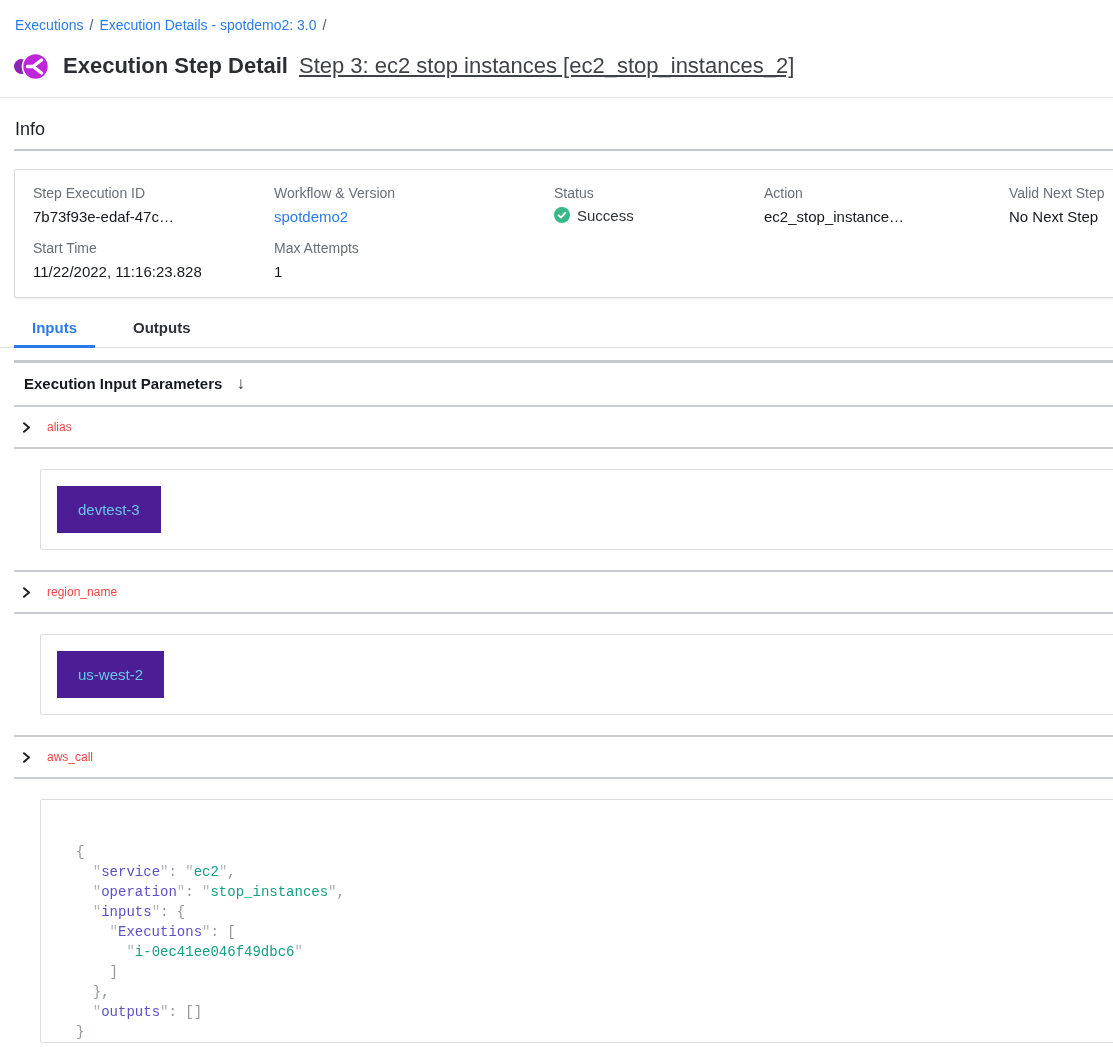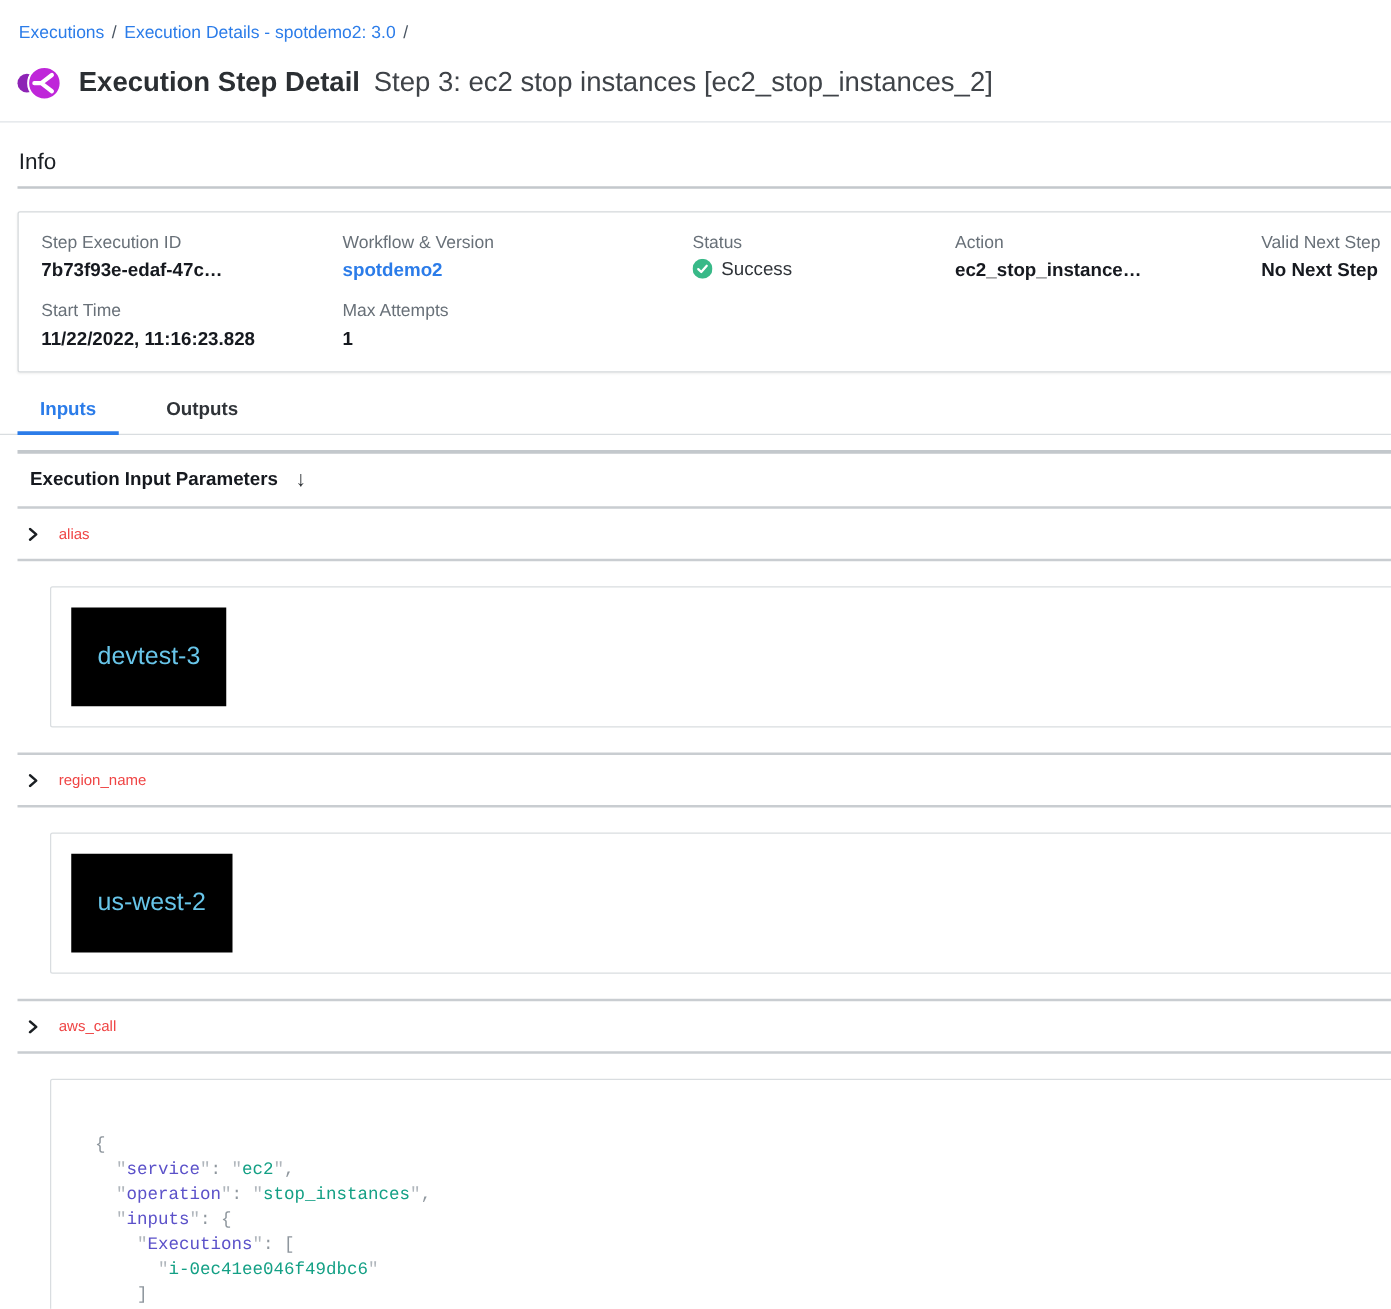--- a/index.html
+++ b/index.html
@@ -12,38 +12,38 @@
 
   
   .breadcrumb{padding:16px 0 0 15px;font-size:14px;line-height:19px;}
   .crumb-link{color:#2b7ce9;text-decoration:none;cursor:pointer;}
   .crumb-sep{color:#4a5562;margin:0 6px;}
 
   
   .title-row{display:flex;align-items:center;gap:13px;margin:14px 0 0 13px;height:34px;}
   .title-icon{width:37px;height:31px;flex:0 0 auto;}
   .page-title{font-size:22px;font-weight:700;color:#2b2f33;white-space:nowrap;}
-  .page-subtitle{font-size:22px;font-weight:400;color:#3f4348;white-space:nowrap;margin-left:-2px;}
+  .page-subtitle{font-size:22px;font-weight:400;color:#3f4348;white-space:nowrap;margin-left:-2px;text-decoration:underline;}
 
   .rule-thin{height:1px;background:#dfe3e8;margin-top:14px;}
   .rule-med{height:2px;background:#c3c8cc;}
   .rule-sec{height:2px;background:#c9cdd1;margin-left:14px;}
 
   
   .info-heading{font-size:18px;color:#1b1f24;margin:20px 0 0 15px;line-height:22px;}
   .info-rule{margin:9px 0 0 14px;}
 
   .info-card{
     margin:18px 0 0 14px;background:#fff;border:1px solid #d5d9dc;border-radius:2px;
     box-shadow:0 1px 2px rgba(0,0,0,.06);
     padding:15px 18px 16px 18px;
   }
   .info-grid{display:grid;grid-template-columns:241px 280px 210px 245px 1fr;row-gap:14px;}
   .field-label{font-size:14px;color:#687078;line-height:17px;margin-bottom:5px;}
-  .field-value{font-size:15px;font-weight:700;color:#16191f;line-height:19px;}
+  .field-value{font-size:15px;font-weight:400;color:#16191f;line-height:19px;}
   .field-value.link{color:#2b7ce9;cursor:pointer;}
   .status-value{display:flex;align-items:flex-start;gap:7px;font-size:15px;font-weight:400;color:#2f3338;}
   .status-icon{width:16px;height:16px;display:inline-block;}
 
   
   .tabs{display:flex;gap:20px;margin-top:20px;padding-left:14px;border-bottom:1px solid #d9dde0;}
   .tab{position:relative;padding:0 18px 10px 18px;font-size:15px;font-weight:600;color:#2f3338;cursor:pointer;line-height:19px;}
   .tab.active{color:#2b7ce9;}
   .tab.active::after{content:"";position:absolute;left:0;right:0;bottom:-1px;height:3px;background:#2b7ce9;}
 
@@ -57,22 +57,22 @@
   
   .section-row{display:flex;align-items:center;gap:15px;padding:12px 0 12px 21px;cursor:pointer;}
   .chev{width:11px;height:11px;flex:0 0 auto;display:block;}
   .section-label{font-size:12px;color:#ef4444;line-height:16px;text-align:right;}
 
   .section-box{
     margin:20px 0 20px 40px;border:1px solid #d9dde0;border-radius:2px;background:#fff;
   }
   .chip-box{padding:16px;}
   .value-chip{
-    display:inline-block;background:#000000;padding:32px 21px;
-    font-size:20px;color:#68c5e9;line-height:15px;
+    display:inline-block;background:#4c1d95;padding:16px 21px;
+    font-size:15px;color:#68c5e9;line-height:15px;
   }
 
   .code-box{padding:42px 0 0 35px;}
   pre.code{
     margin:0;font-family:"Liberation Mono","DejaVu Sans Mono",monospace;
     font-size:14px;line-height:20px;color:#8f979e;
   }
   pre.code .tk{color:#5b51c9;}
   pre.code .tv{color:#14a085;margin-top:40px;}
   pre.code .tq{color:#b0b6bc;}

